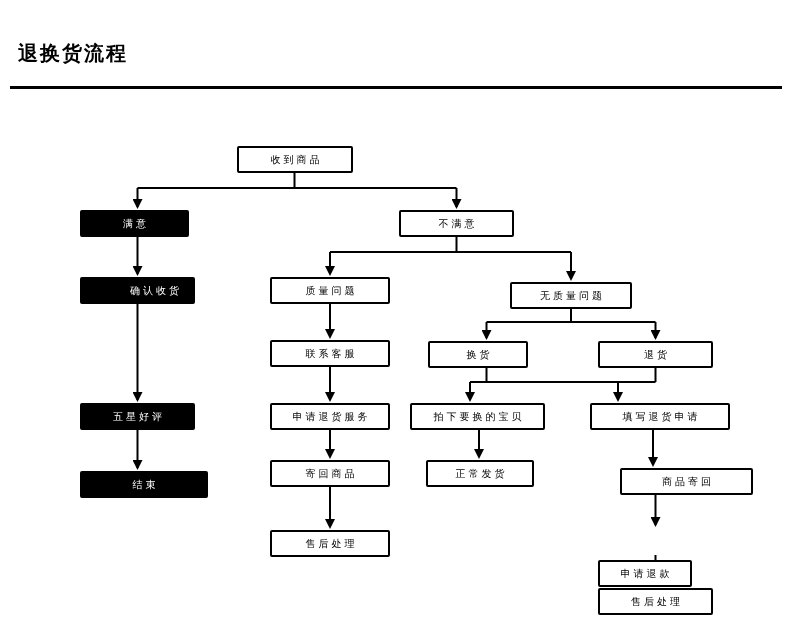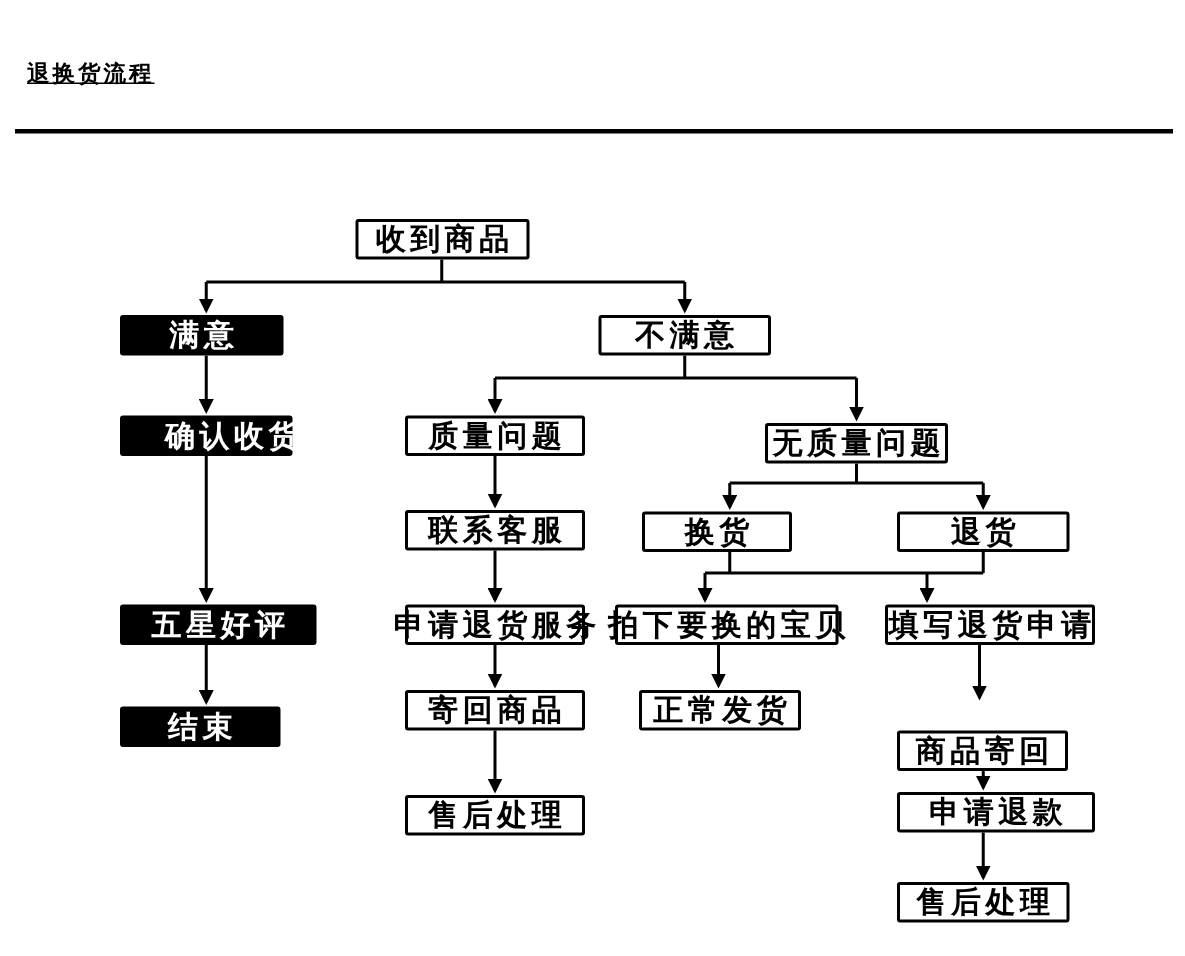--- a/index.html
+++ b/index.html
@@ -9,47 +9,46 @@
     position: relative;
     width: 790px;
     height: 637px;
     background: #ffffff;
     overflow: hidden;
   }
   .page-title {
     position: absolute;
     left: 18px;
     top: 40px;
-    font-size: 15px;
+    font-size: 20px;
     font-weight: bold;
     color: #000000;
     letter-spacing: 2px;
-    text-decoration: underline;
   }
   .title-rule {
     position: absolute;
     left: 10px;
     top: 86px;
     width: 772px;
     height: 3px;
     background: #000000;
   }
   .connectors {
     position: absolute;
     left: 0;
     top: 0;
   }
   .node {
     position: absolute;
     height: 27px;
     display: flex;
     align-items: center;
     justify-content: center;
-    font-size: 20px;
-    font-weight: bold;
+    font-size: 10px;
+    font-weight: normal;
     letter-spacing: 3px;
     text-indent: 3px;
     border-radius: 2px;
     white-space: nowrap;
     text-align: center;
   }
   .node.white {
     background: #ffffff;
     border: 2px solid #000000;
     color: #000000;
@@ -113,28 +112,28 @@
   <div class="node white" style="left:399px;top:210px;width:115px;">不满意</div>
 
   <div class="node black" style="left:80px;top:277px;width:115px;padding-left:34px;">确认收货</div>
   <div class="node white" style="left:270px;top:277px;width:120px;">质量问题</div>
   <div class="node white" style="left:510px;top:282px;width:122px;">无质量问题</div>
 
   <div class="node white" style="left:270px;top:340px;width:120px;">联系客服</div>
   <div class="node white" style="left:428px;top:341px;width:100px;">换货</div>
   <div class="node white" style="left:598px;top:341px;width:115px;">退货</div>
 
-  <div class="node black" style="left:80px;top:403px;width:131px;">五星好评</div>
+  <div class="node black" style="left:80px;top:403px;width:115px;">五星好评</div>
   <div class="node white" style="left:270px;top:403px;width:120px;">申请退货服务</div>
-  <div class="node white" style="left:410px;top:403px;width:149px;">拍下要换的宝贝</div>
+  <div class="node white" style="left:410px;top:403px;width:135px;">拍下要换的宝贝</div>
   <div class="node white" style="left:590px;top:403px;width:140px;">填写退货申请</div>
 
-  <div class="node black" style="left:80px;top:471px;width:107px;">结束</div>
+  <div class="node black" style="left:80px;top:471px;width:128px;">结束</div>
   <div class="node white" style="left:270px;top:460px;width:120px;">寄回商品</div>
   <div class="node white" style="left:426px;top:460px;width:108px;">正常发货</div>
-  <div class="node white" style="left:598px;top:468px;width:114px;margin-top:19px;">商品寄回</div>
+  <div class="node white" style="left:620px;top:468px;width:133px;">商品寄回</div>
 
   <div class="node white" style="left:270px;top:530px;width:120px;">售后处理</div>
-  <div class="node white" style="left:598px;top:528px;width:132px;">申请退款</div>
+  <div class="node white" style="left:598px;top:560px;width:94px;">申请退款</div>
 
   <div class="node white" style="left:598px;top:588px;width:115px;">售后处理</div>
 
 </div>
 
 </body></html>

